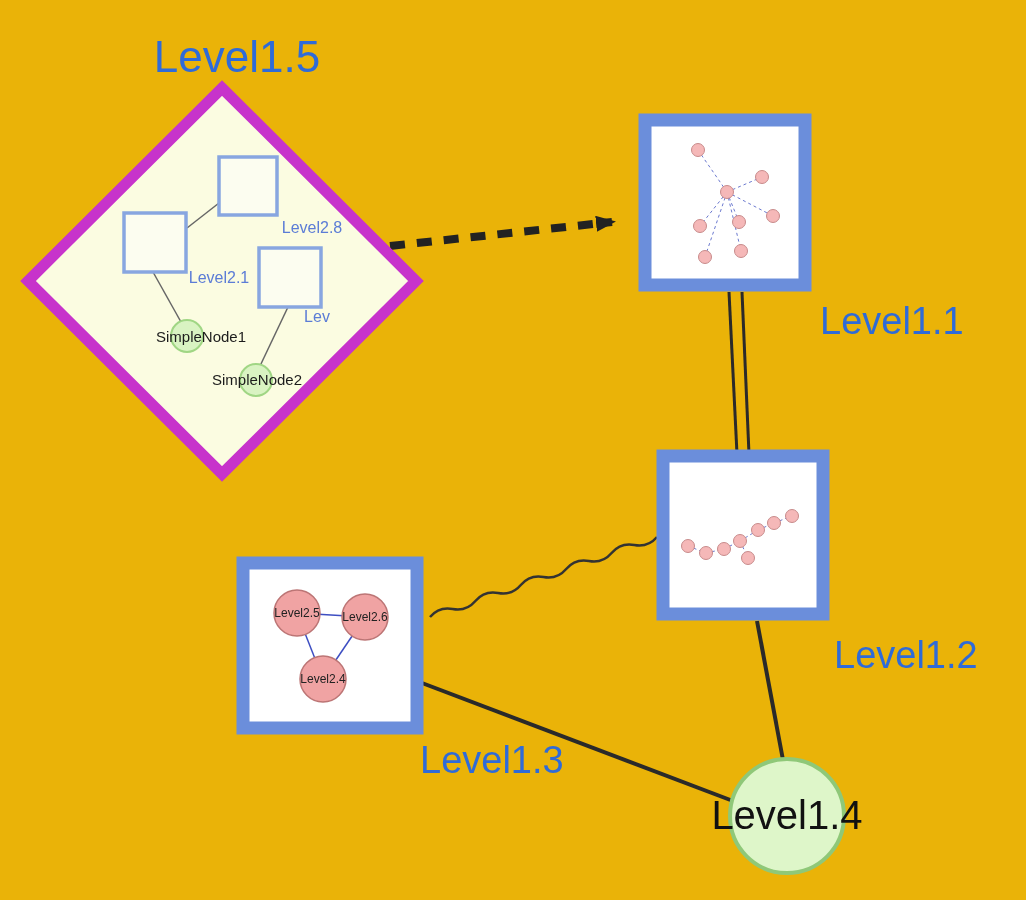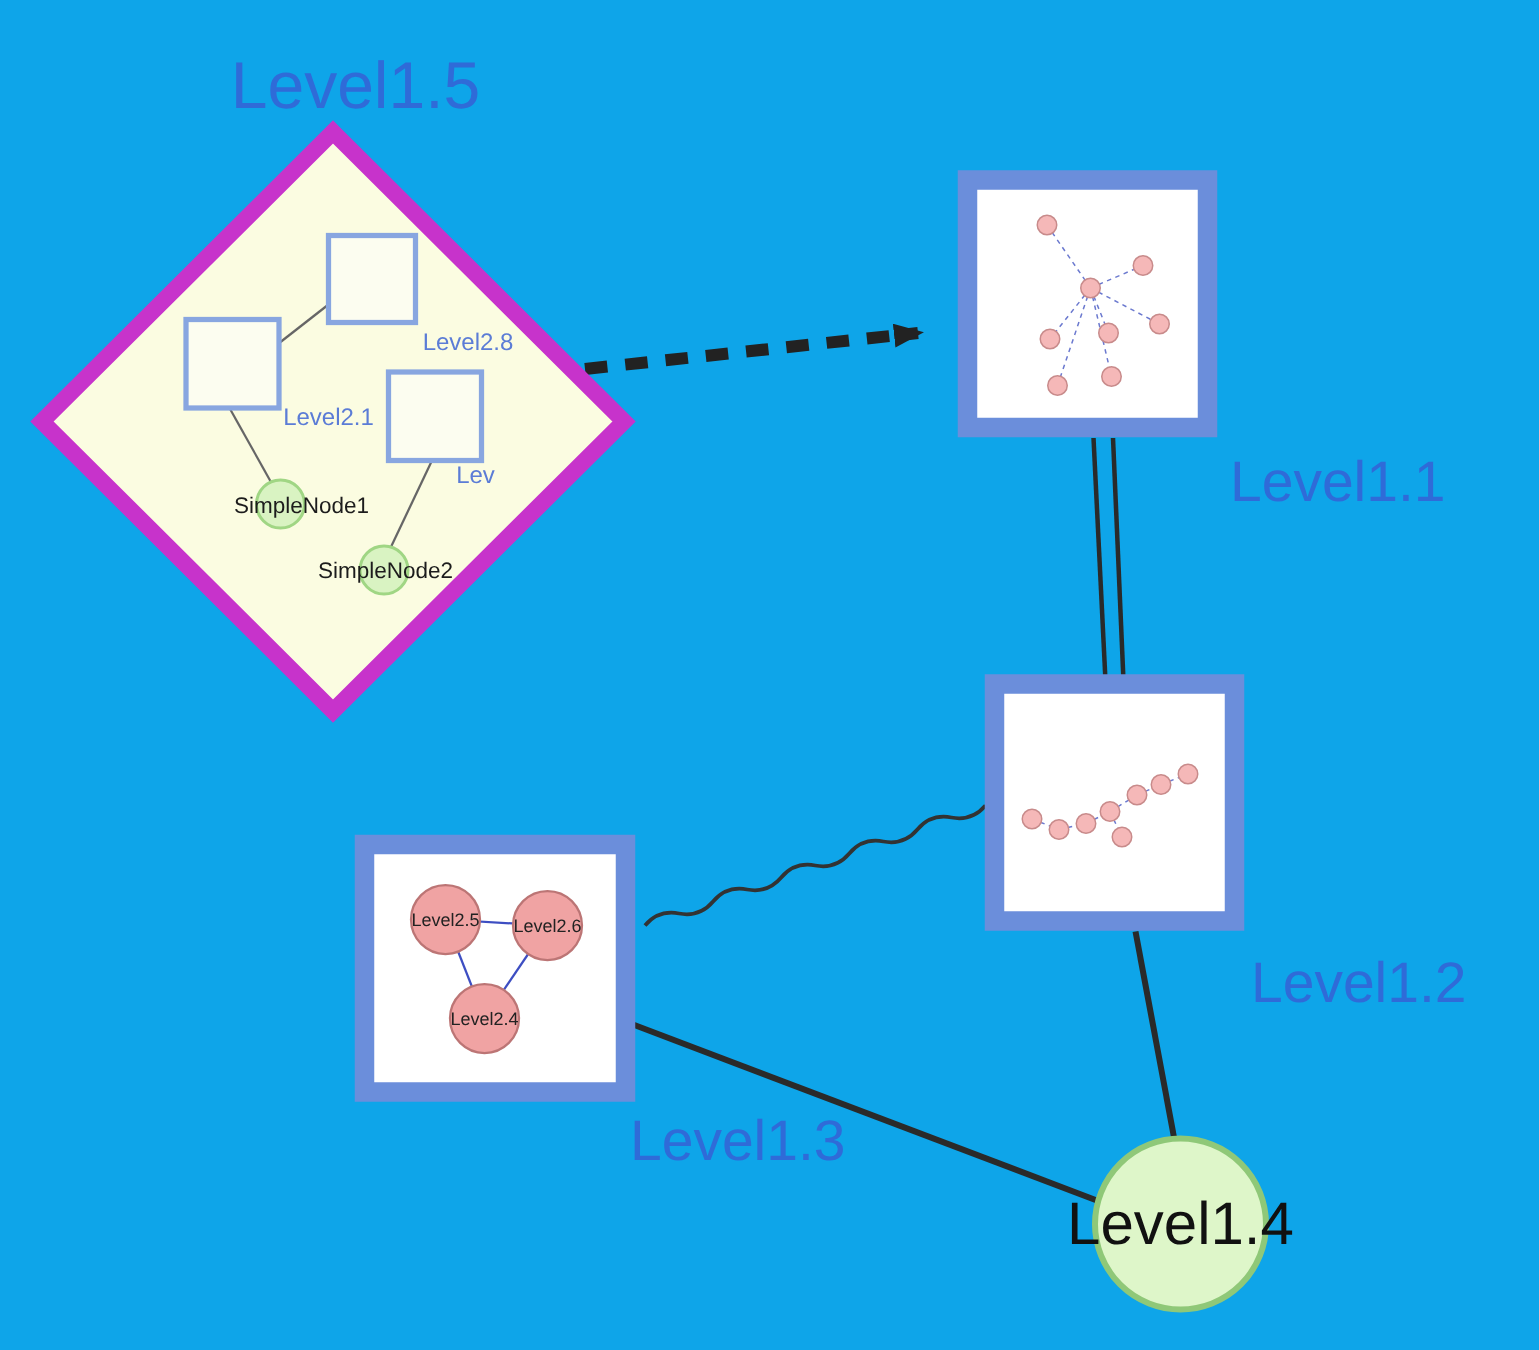--- a/index.html
+++ b/index.html
@@ -1,19 +1,19 @@
 <!DOCTYPE html>
 <html style="--label-blue: #2f6bd8; --inner-label-blue: #5b7cd6; --group-border-blue: #6b8edb; --inner-square-border: #88a6e0; --diamond-magenta: #c733cb; --diamond-fill: #fbfce1; --square-fill: #fcfdf0; --green-node-fill: #d9f3c2; --green-node-border: #a0d684; --level14-fill: #def6c9; --level14-border: #8fc878; --pink-node-fill: #f0a3a3; --pink-node-border: #bc7575; --mini-node-fill: #f5b8b8; --mini-node-border: #c88b8b; --mini-edge-blue: #6b79cf; --triangle-edge-blue: #3d4ec2; --edge-dark: #2a2a2a; --text-dark: #111111;"><head>
 <meta charset="utf-8">
 <style>
   html, body { margin: 0; padding: 0; background: #ffffff; }
   .canvas {
     position: relative;
     width: 1026px; height: 900px;
-    background: #0ea5e9;
+    background: #eab308;
     font-family: "Liberation Sans", sans-serif;
     overflow: hidden;
   }
   svg { display: block; }
 
   .lvl1-label   { fill: var(--label-blue, #2f6bd8); font-size: 38px; font-weight: 500; font-family: "Liberation Sans", sans-serif; }
   .lvl15-label  { font-size: 44px; }
   .lvl14-label  { fill: var(--text-dark, #111111); font-size: 40px; font-weight: 400; font-family: "Liberation Sans", sans-serif; }
   .inner-blue-label { fill: var(--inner-label-blue, #5b7cd6); font-size: 16px; font-family: "Liberation Sans", sans-serif; }
   .small-dark-label { fill: #1c1c1c; font-size: 15px; font-family: "Liberation Sans", sans-serif; }

